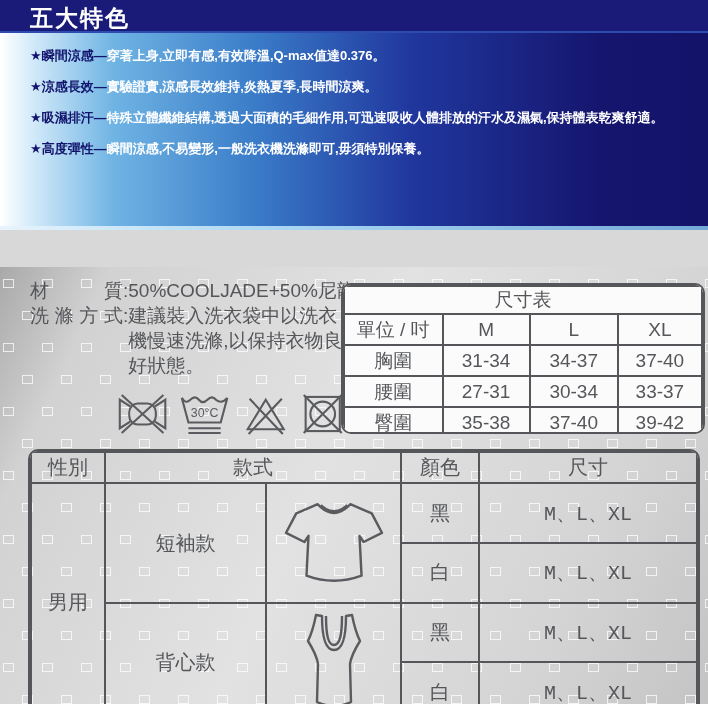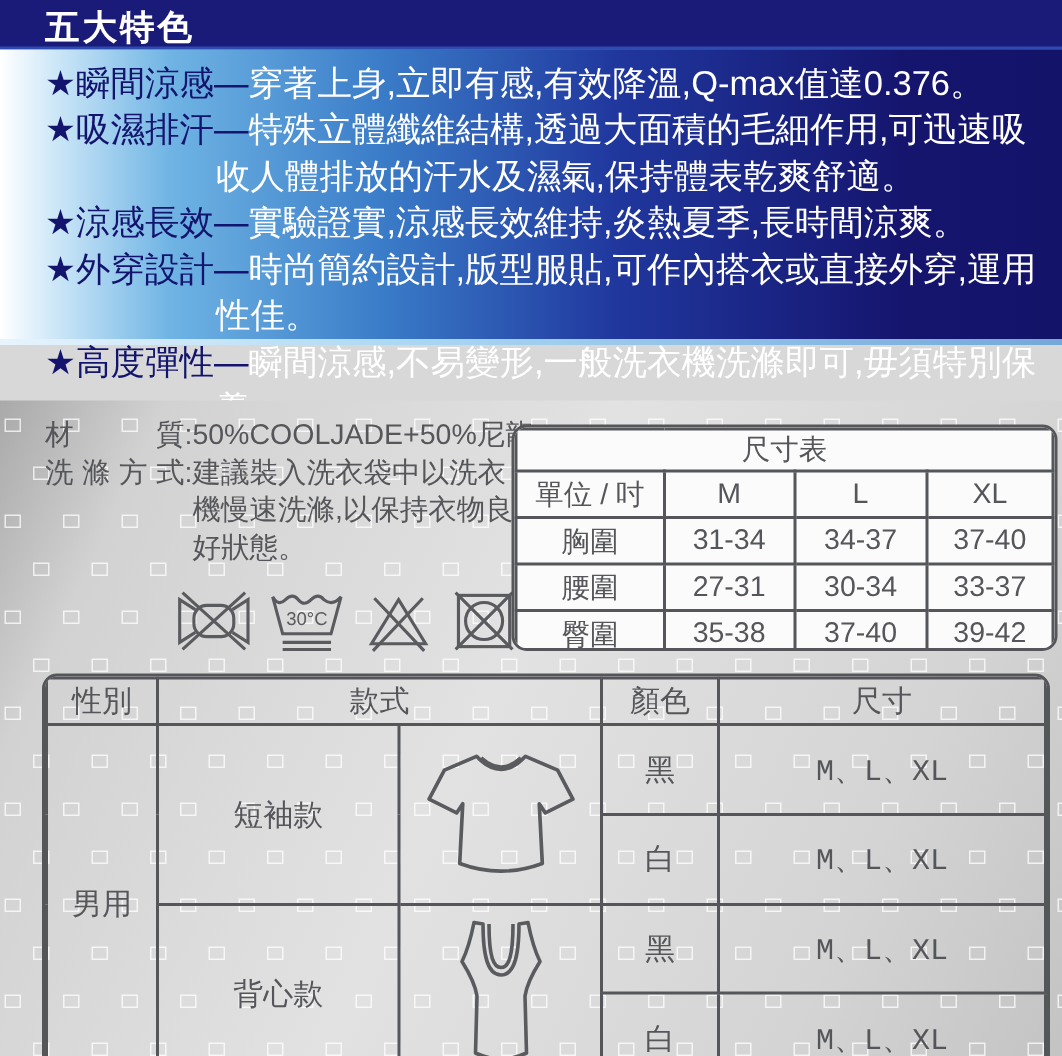--- a/index.html
+++ b/index.html
@@ -19,21 +19,21 @@
     font-size:23px;font-weight:bold;color:#ffffff;letter-spacing:2px;
   }
   
   .features{
     position:absolute;left:0;top:33px;width:708px;height:193px;
     background:linear-gradient(90deg,#ffffff 0%,#cfe8f8 5%,#6fb4e4 16%,#3a7cc8 36%,#20379e 58%,#15156e 85%,#13136a 100%);
     padding-top:7px;box-sizing:border-box;
   }
   .feature{
     padding-left:144px;text-indent:-114px;padding-right:4px;
-    font-size:23px;font-weight:normal;line-height:31px;
+    font-size:13px;font-weight:bold;line-height:31px;
     word-break:break-all;
   }
   .f-title{color:#12146d;}
   .f-text{color:#ffffff;}
   .sep{
     position:absolute;left:0;top:226px;width:708px;height:4px;
     background:linear-gradient(90deg,#e8f4fd 0%,#a9d6f2 40%,#74a8d8 100%);
   }
   
   .gray-panel{
@@ -75,27 +75,24 @@
 
   <div class="top-bar">
     <h1 class="page-title">五大特色</h1>
   </div>
 
   <div class="features">
     <div class="feature">
       <span class="f-title"><span>★</span><span>瞬間涼感</span><span>—</span></span><span class="f-text">穿著上身,立即有感,有效降溫,Q-max值達0.376。</span>
     </div>
     <div class="feature">
+      <span class="f-title"><span>★</span><span>涼感長效</span><span>—</span></span><span class="f-text">實驗證實,涼感長效維持,炎熱夏季,長時間涼爽。</span>
+    </div>
+    <div class="feature">
       <span class="f-title"><span>★</span><span>吸濕排汗</span><span>—</span></span><span class="f-text">特殊立體纖維結構,透過大面積的毛細作用,可迅速吸收人體排放的汗水及濕氣,保持體表乾爽舒適。</span>
-    </div>
-    <div class="feature">
-      <span class="f-title"><span>★</span><span>涼感長效</span><span>—</span></span><span class="f-text">實驗證實,涼感長效維持,炎熱夏季,長時間涼爽。</span>
-    </div>
-    <div class="feature">
-      <span class="f-title"><span>★</span><span>外穿設計</span><span>—</span></span><span class="f-text">時尚簡約設計,版型服貼,可作內搭衣或直接外穿,運用性佳。</span>
     </div>
     <div class="feature">
       <span class="f-title"><span>★</span><span>高度彈性</span><span>—</span></span><span class="f-text">瞬間涼感,不易變形,一般洗衣機洗滌即可,毋須特別保養。</span>
     </div>
   </div>
 
   <div class="sep"></div>
 
   <div class="gray-panel">
     <div class="pattern">

